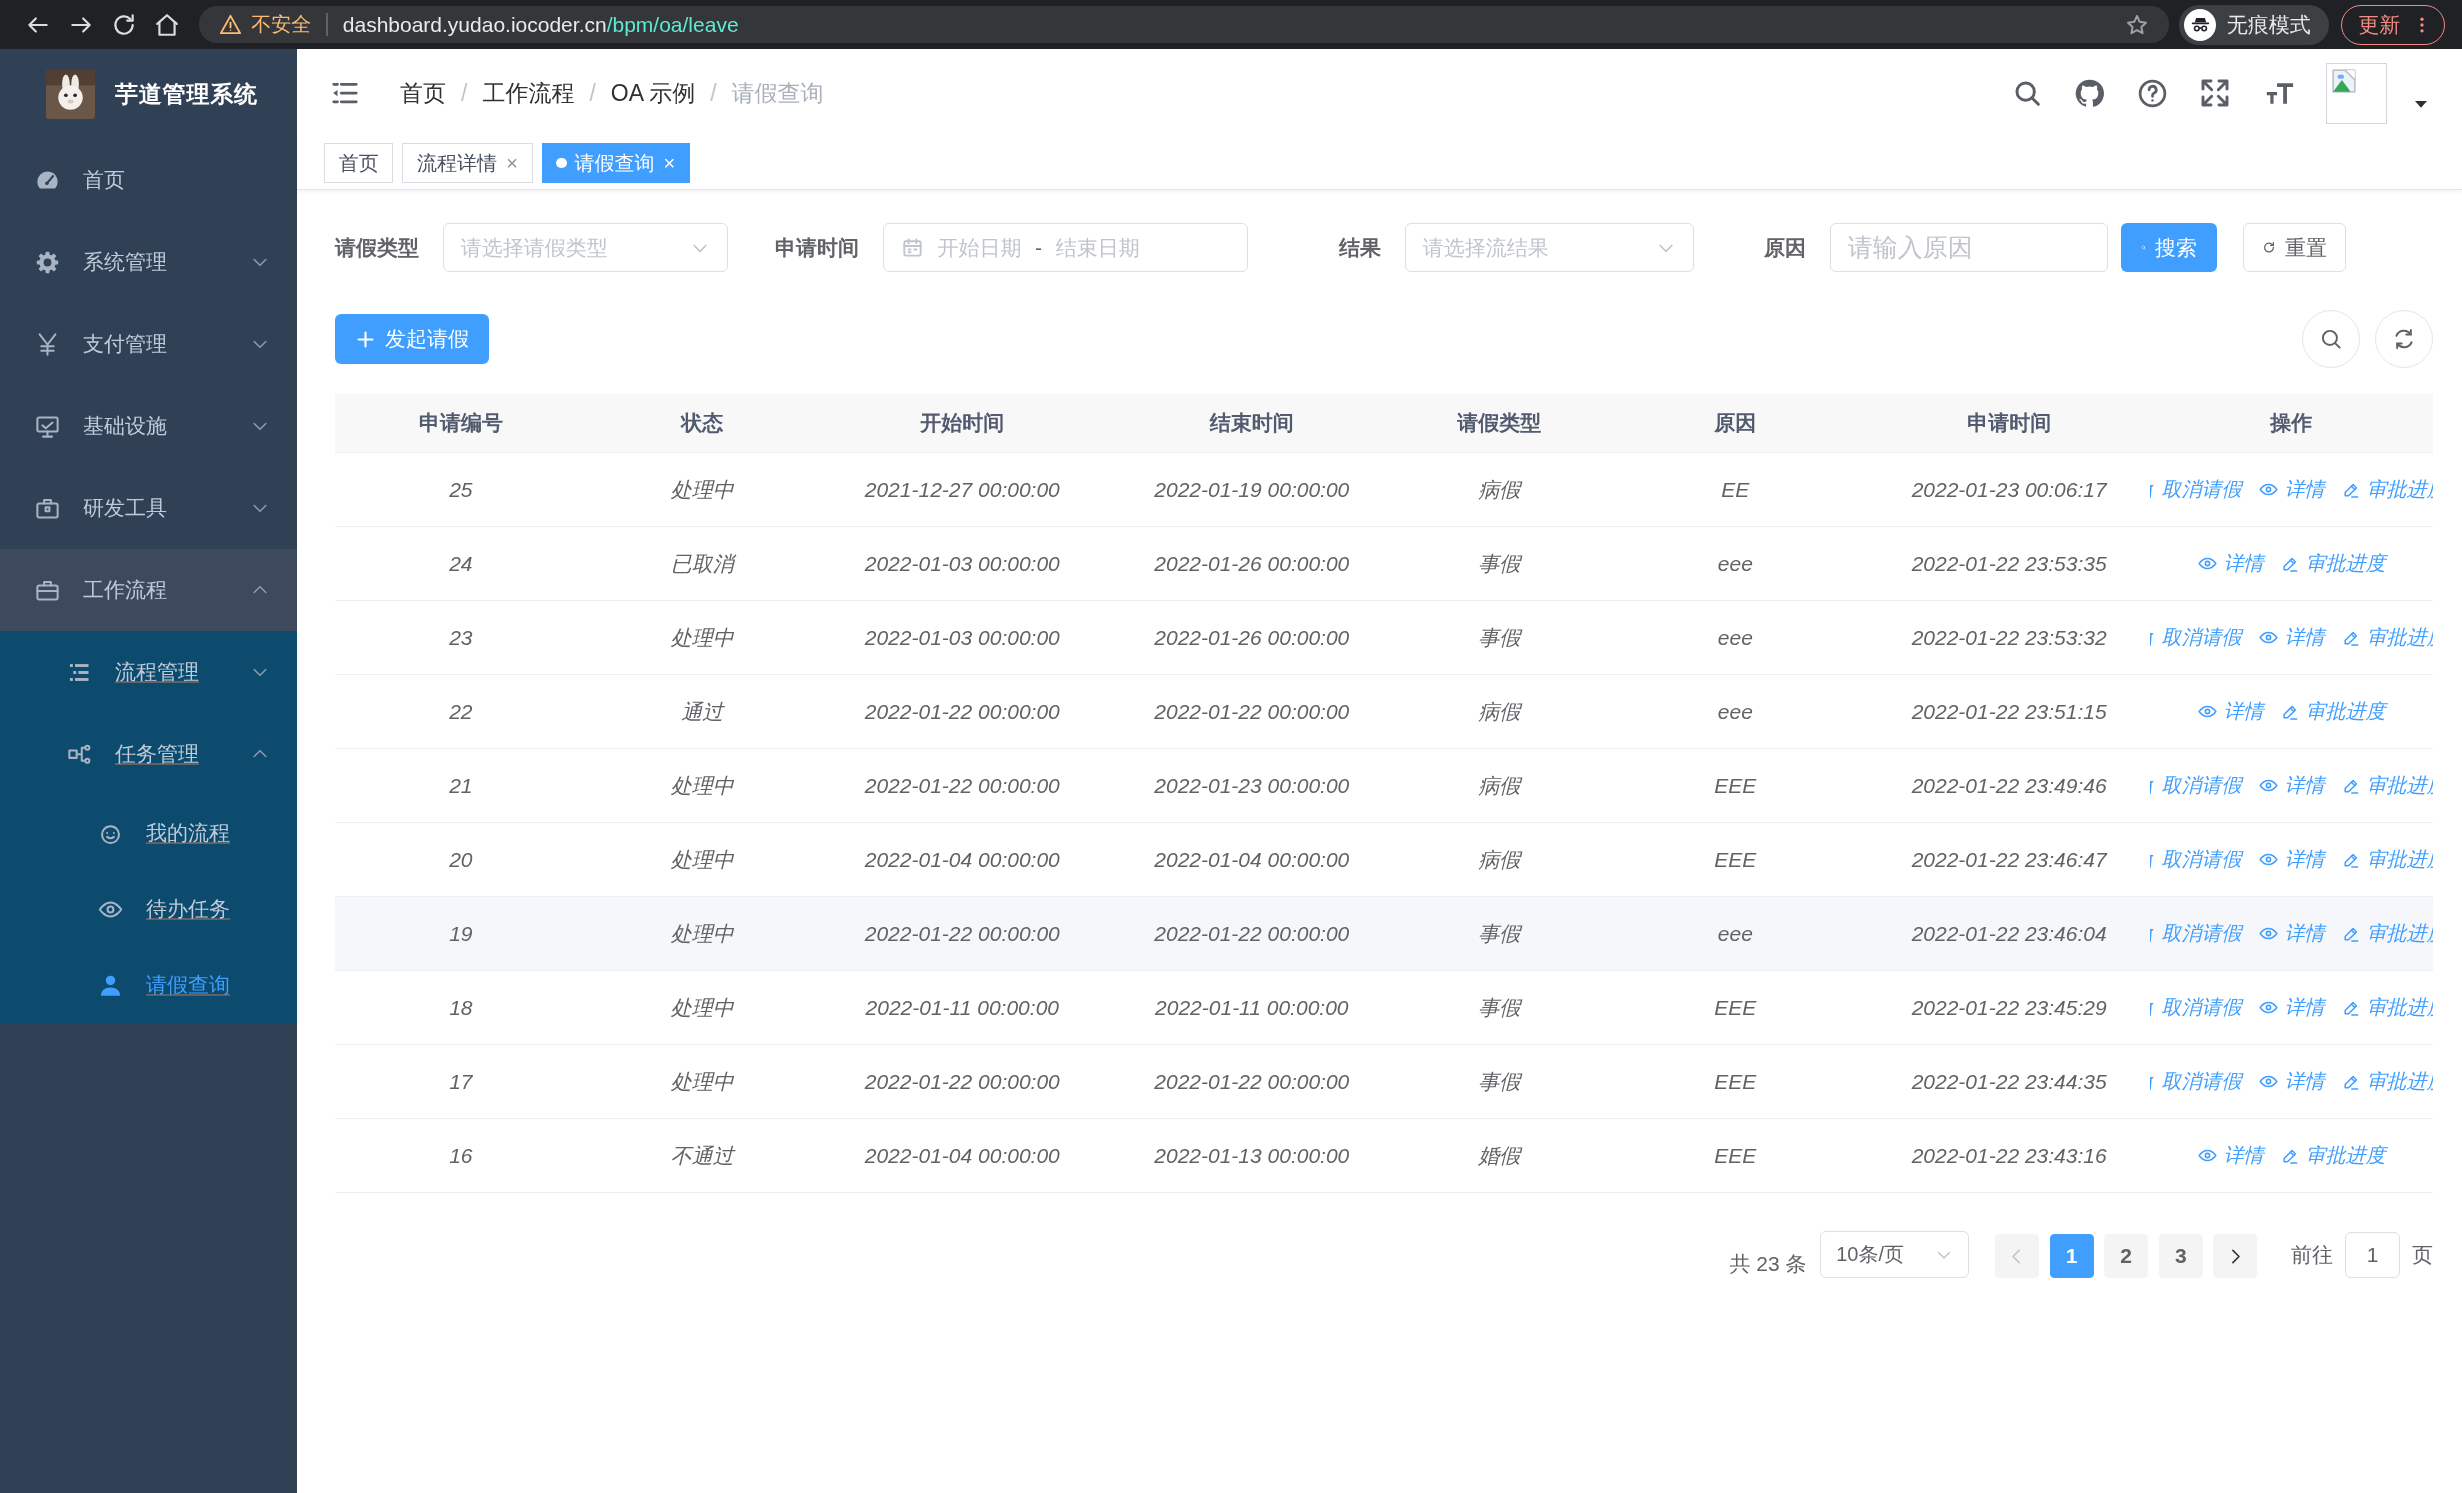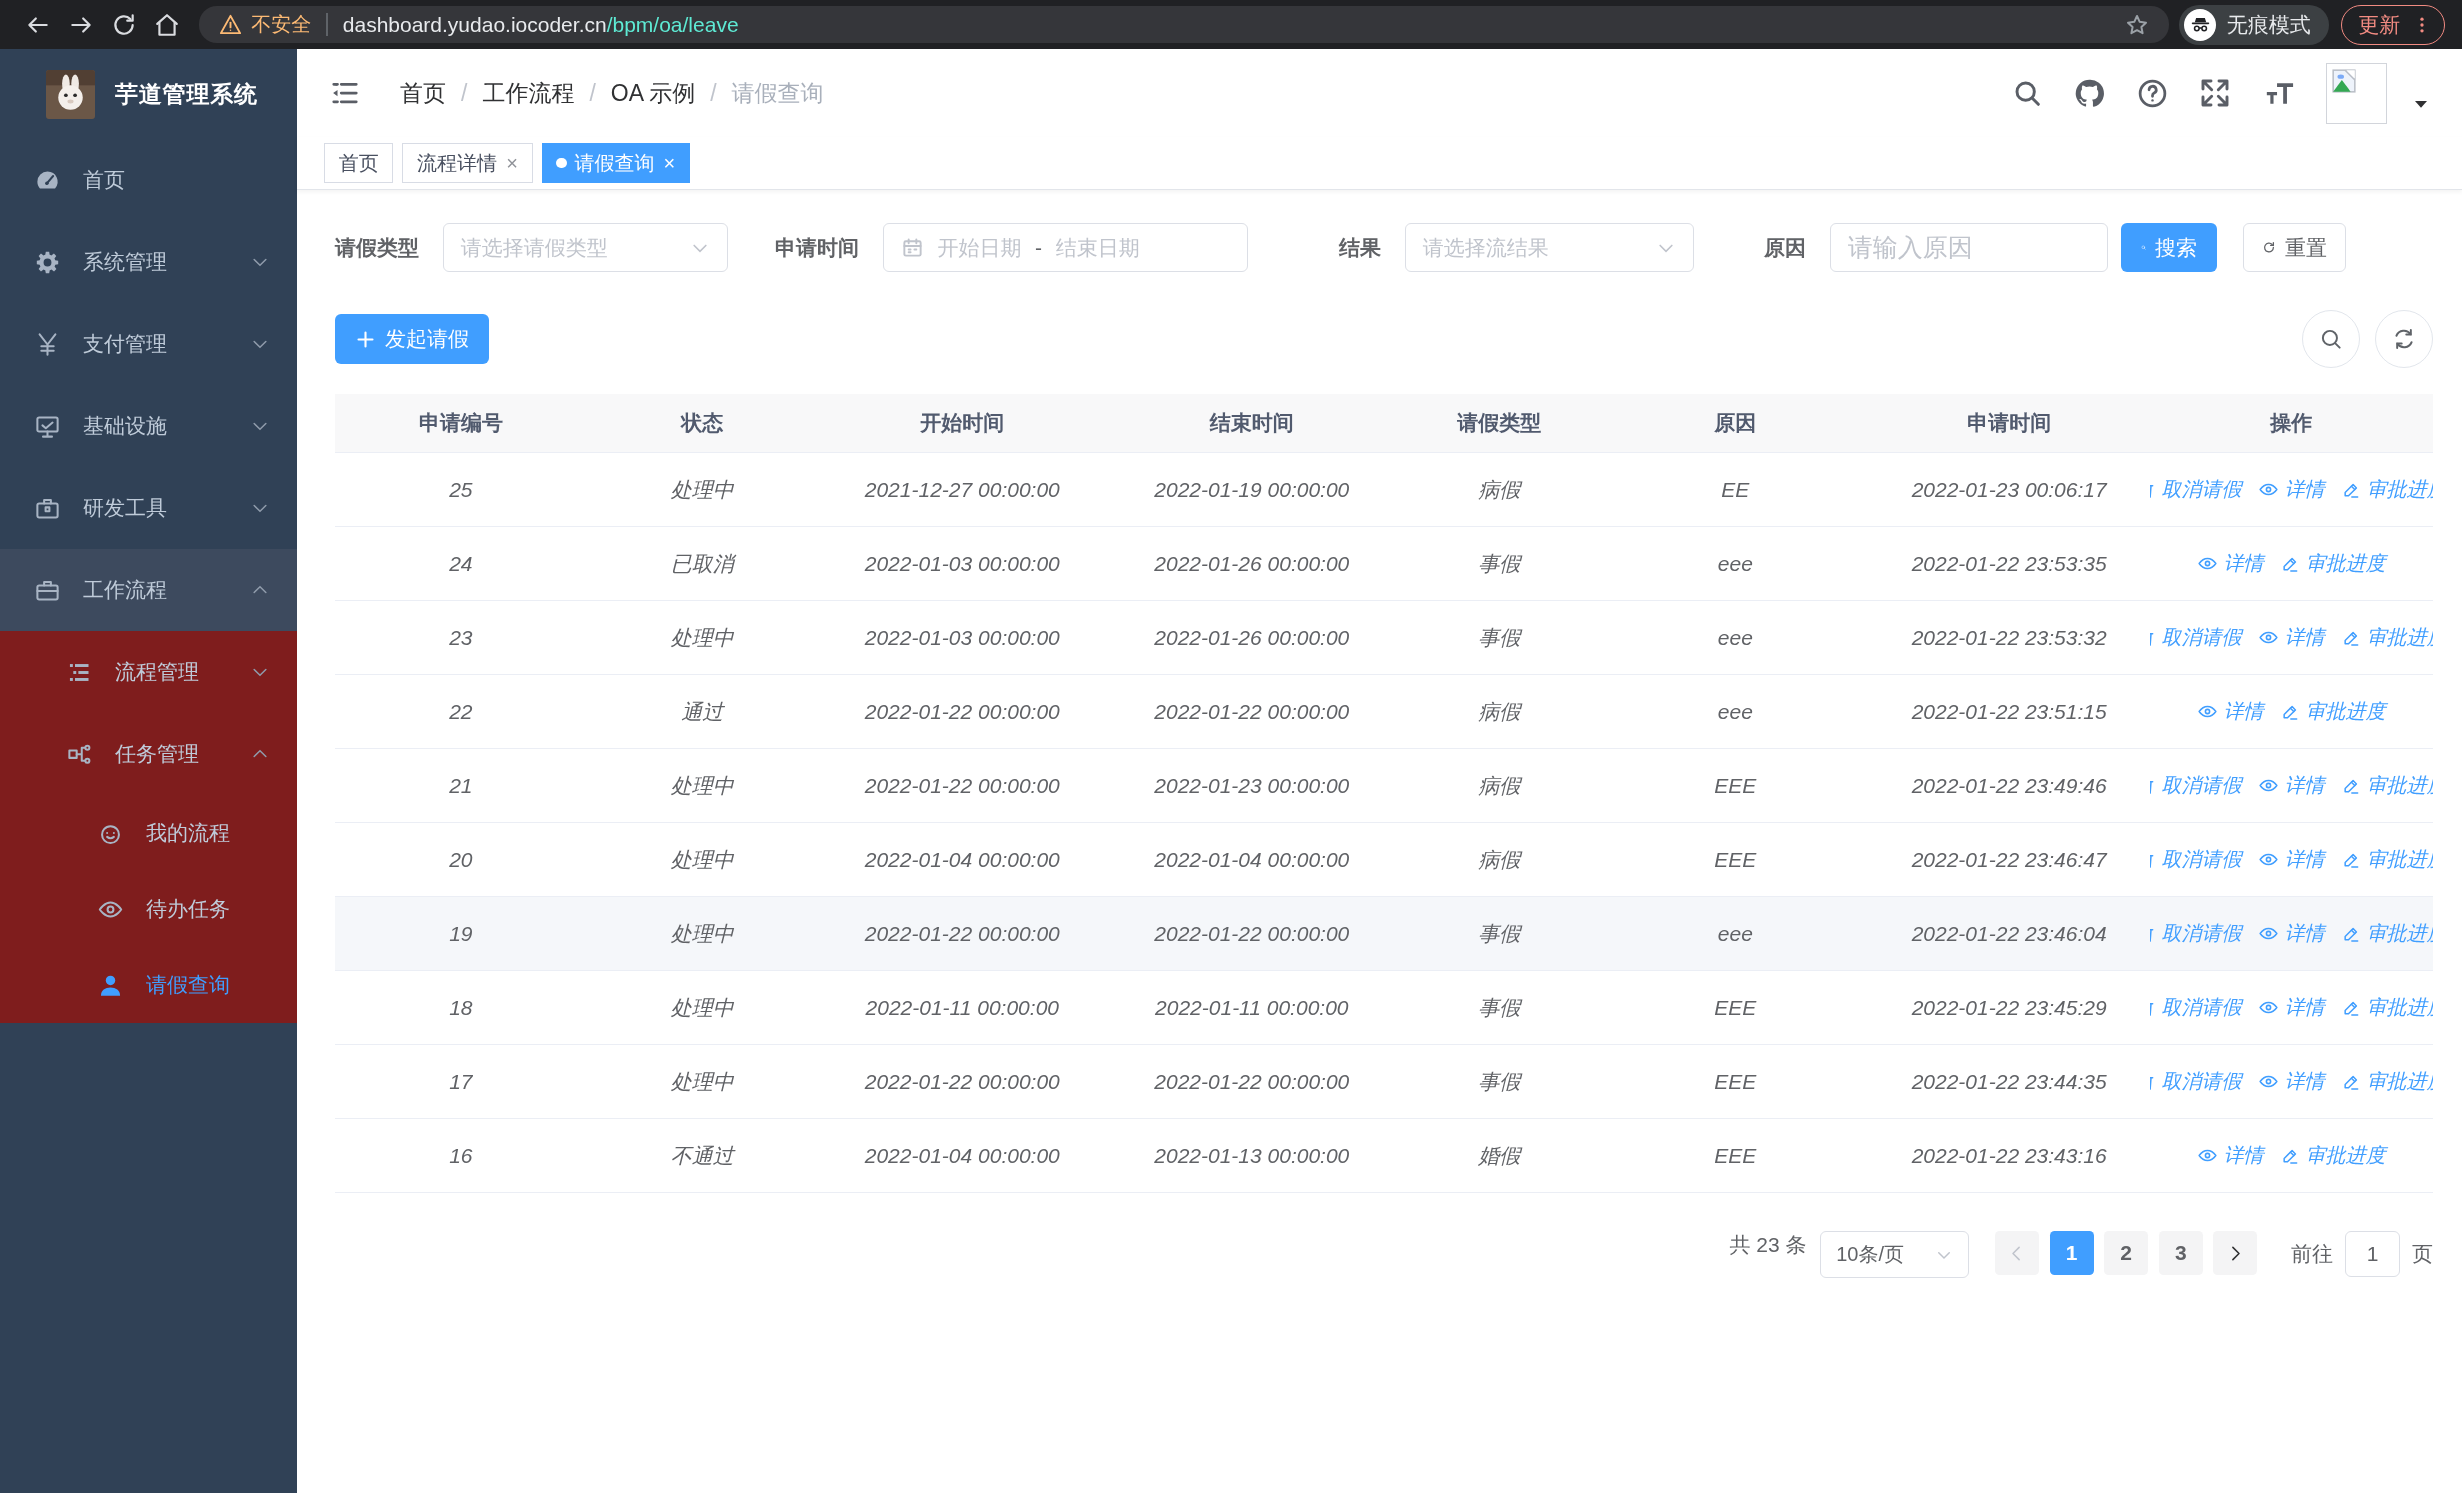--- a/index.html
+++ b/index.html
@@ -26,21 +26,21 @@
   .logo-row { height:90px; display:flex; align-items:center; padding-left:46px; gap:20px; }
   .logo-img { width:49px; height:49px; flex:none; border-radius:3px; overflow:hidden; }
   .logo-title { color:#fff; font-size:23px; font-weight:700; letter-spacing:0.8px; }
   .menu-item { height:82px; display:flex; align-items:center; color:#bfcbd9; position:relative; cursor:pointer; }
   .menu-item .mi-icon { width:35px; display:flex; justify-content:center; margin-right:18px; color:#a8b4c4; flex:none; }
   .menu-item .mi-arrow { position:absolute; right:27px; color:#8f9bab; }
   .menu-item.lvl1 { padding-left:30px; }
   .menu-item.lvl2 { padding-left:62px; }
   .menu-item.lvl3 { padding-left:93px; height:76px; }
   .menu-item.parent-open { background:#3d4a5e; }
-  .submenu-block { background:#7f1d1d; }
+  .submenu-block { background:#0c4a6e;text-decoration:underline; }
   .menu-item.active, .menu-item.active .mi-icon { color:#409eff; }
 
   .main { flex:1; min-width:0; display:flex; flex-direction:column; background:#fff; }
 
   
   .navbar { height:88px; display:flex; align-items:center; padding:0 32px 0 33px; flex:none; }
   .hamburger { color:#5a5e66; margin-right:40px; cursor:pointer; }
   .breadcrumb { display:flex; align-items:center; font-size:23px; color:#303133; }
   .bc-sep { color:#c0c4cc; margin:0 15px; }
   .bc-item.last { color:#a9b0bb; }
@@ -87,21 +87,21 @@
   .table { margin-top:26px; border-bottom:1.5px solid #ebeef5; }
   .t-head { display:flex; align-items:center; height:58px; background:#f8f8f9; color:#515a6e; font-weight:700; }
   .t-row { display:flex; align-items:center; height:74px; border-top:1.5px solid #ebeef5; color:#606266;font-style:italic; }
   .t-row.hovered { background:#f5f7fa; }
   .t-cell { display:flex; align-items:center; justify-content:center; text-align:center; white-space:nowrap; overflow:hidden; }
   .c0{width:12%;} .c1{width:11%;} .c2{width:13.8%;} .c3{width:13.8%;} .c4{width:9.8%;} .c5{width:12.7%;} .c6{width:13.4%;} .c7{width:13.5%;}
   .actions { gap:16.7px; }
   .action-link { color:#409eff; display:inline-flex; align-items:center; gap:5.3px; font-size:20px; cursor:pointer; white-space:nowrap; }
 
   
-  .pagination { display:flex; align-items:flex-start; justify-content:flex-end; margin-top:38px; gap:13.7px; color:#606266; }
+  .pagination { display:flex; align-items:flex-end; justify-content:flex-end; margin-top:38px; gap:13.7px; color:#606266; }
   .psize { width:149px; height:47px; border:1.5px solid #dcdfe6; border-radius:6px; background:#fff; display:flex; align-items:center; justify-content:space-between; padding:0 15px; font-size:20px; color:#606266; cursor:pointer; }
   .psize .chev { color:#c0c4cc; }
   .pager { display:flex; align-items:center; gap:10.6px; margin-left:12px; }
   .pbtn { min-width:44px; height:44px; border-radius:4.6px; background:#f4f4f5; color:#606266; font-weight:700; display:flex; align-items:center; justify-content:center; cursor:pointer; }
   .pbtn.active { background:#409eff; color:#fff; }
   .pbtn.disabled { color:#c0c4cc; cursor:default; }
   .goto-wrap { display:flex; align-items:center; gap:12px; margin-left:20px; }
   .goto-input { width:55px; height:46px; border:1.5px solid #dcdfe6; border-radius:6px; text-align:center; font-size:21px; color:#606266; outline:none; font-family:inherit; }
 </style>
 </head>

